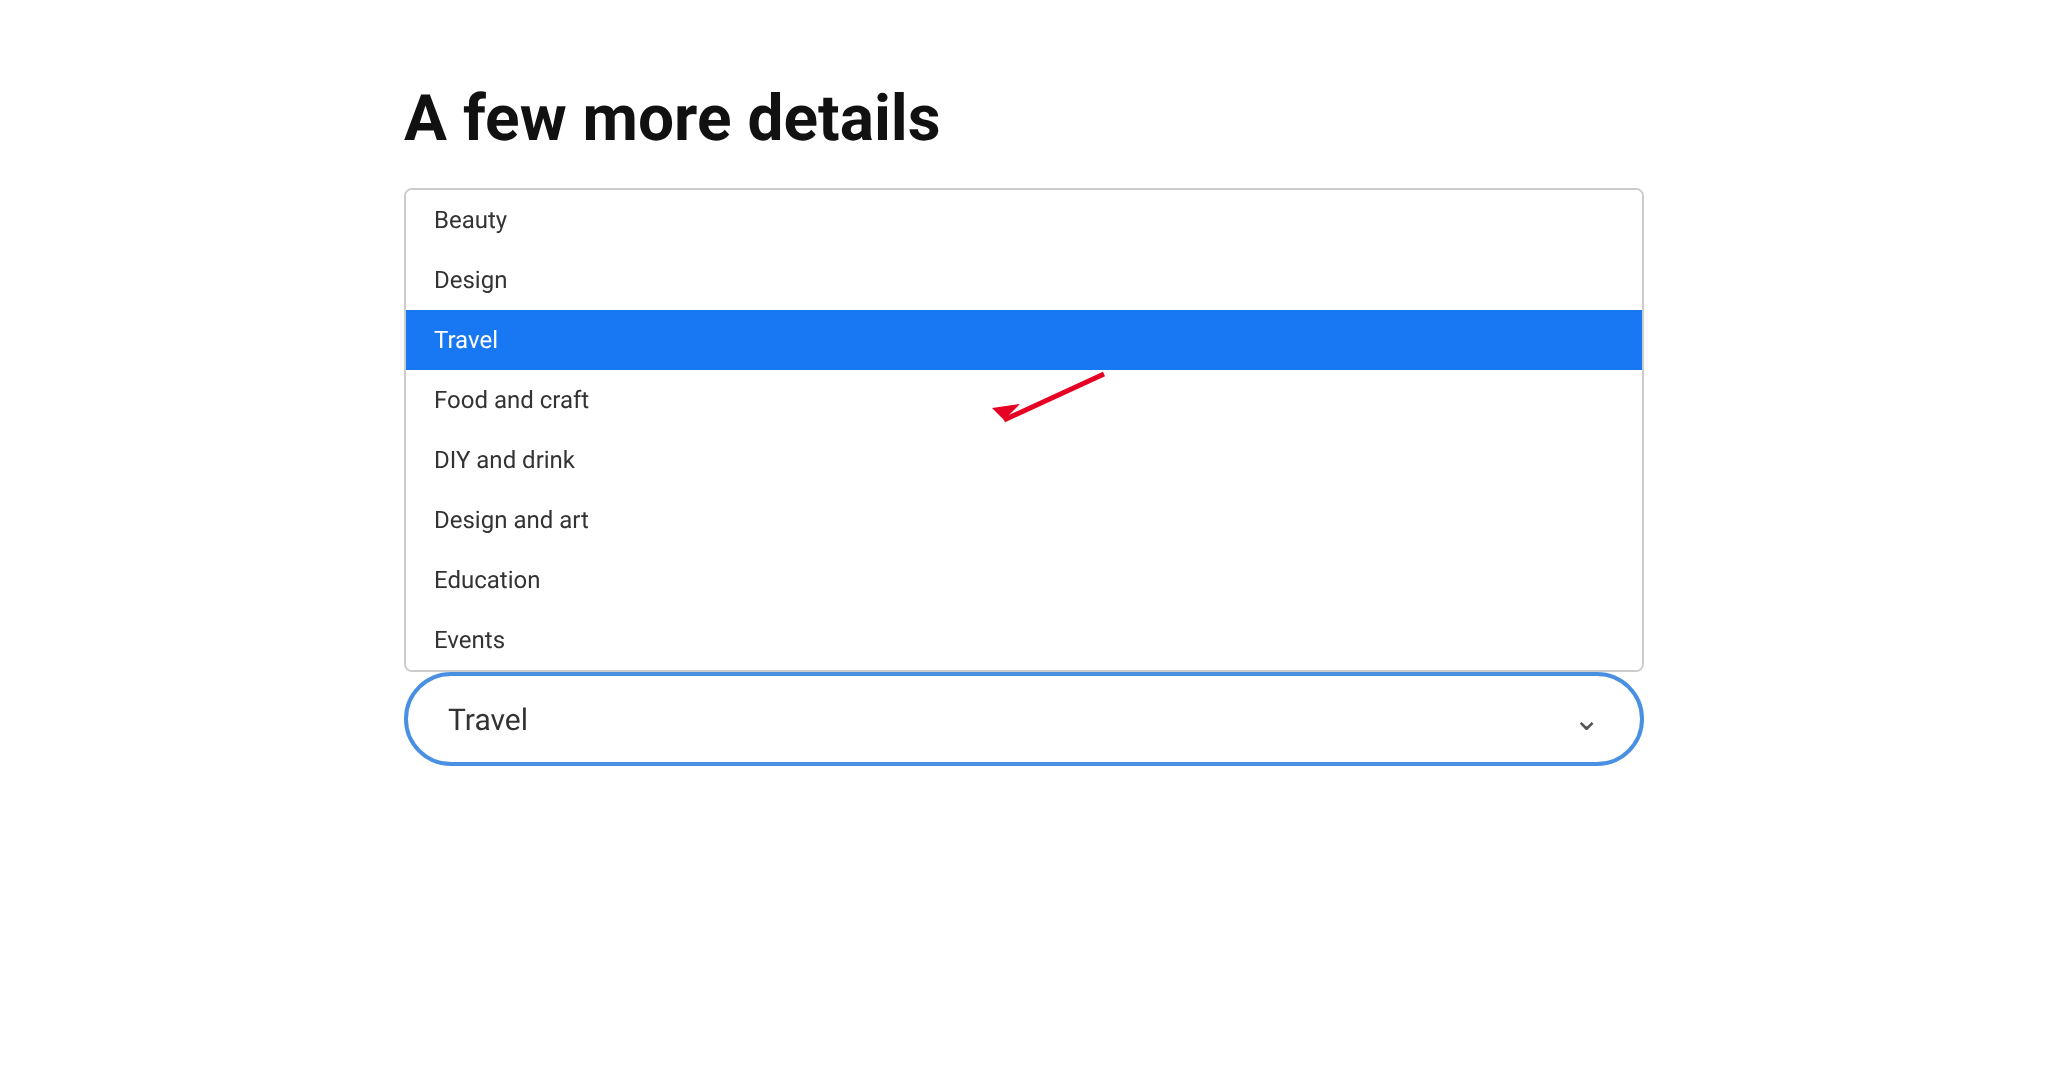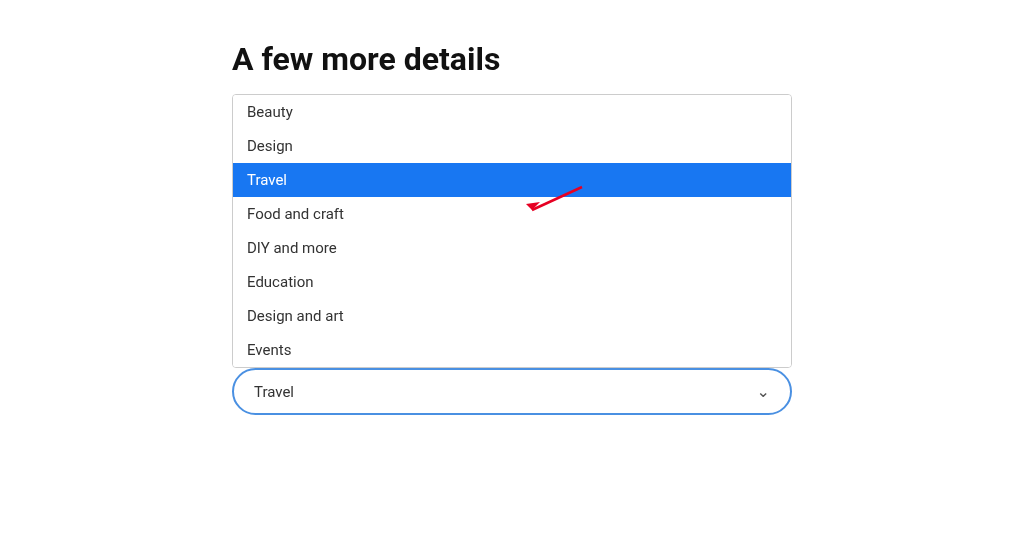--- a/index.html
+++ b/index.html
@@ -6,39 +6,39 @@
     body {
       font-family: -apple-system, BlinkMacSystemFont, 'Segoe UI', Roboto, sans-serif;
       background: #fff;
       display: flex;
       justify-content: center;
       align-items: flex-start;
       min-height: 538px;
       padding: 20px;
     }
     .page-container {
-      width: 560px;
+      width: 620px;
       padding: 20px 0;
     }
     .page-title {
       font-size: 32px;
       font-weight: 700;
       color: #111;
       margin-bottom: 16px;
     }
     .dropdown-list {
       border: 1px solid #ccc;
       border-radius: 4px;
       background: #fff;
       overflow: hidden;
       margin-bottom: 0;
     }
     .dropdown-item {
       padding: 8px 14px;
-      font-size: 15px;
+      font-size: 12px;
       color: #333;
       cursor: pointer;
       background: #fff;
     }
     .dropdown-item.selected {
       background: #1877f2;
       color: #fff;
     }
     .select-box {
       width: 100%;
@@ -76,23 +76,23 @@
 <div class="page-container">
   <h1 class="page-title">A few more details</h1>
 
   <div class="dropdown-wrapper">
 
     <div class="dropdown-list">
       <div class="dropdown-item">Beauty</div>
       <div class="dropdown-item">Design</div>
       <div class="dropdown-item selected">Travel</div>
       <div class="dropdown-item">Food and craft</div>
-      <div class="dropdown-item">DIY and more</div>
+      <div class="dropdown-item">DIY and drink</div>
+      <div class="dropdown-item">Design and art</div>
       <div class="dropdown-item">Education</div>
-      <div class="dropdown-item">Design and art</div>
       <div class="dropdown-item">Events</div>
     </div>
 
     <div class="arrow-overlay">
       <svg width="80" height="36" viewBox="0 0 80 36">
         <line x1="70" y1="5" x2="20" y2="28" stroke="#e60023" stroke-width="2.5"></line>
         <polygon points="20,28 28,20 14,22" fill="#e60023"></polygon>
       </svg>
     </div>
 

